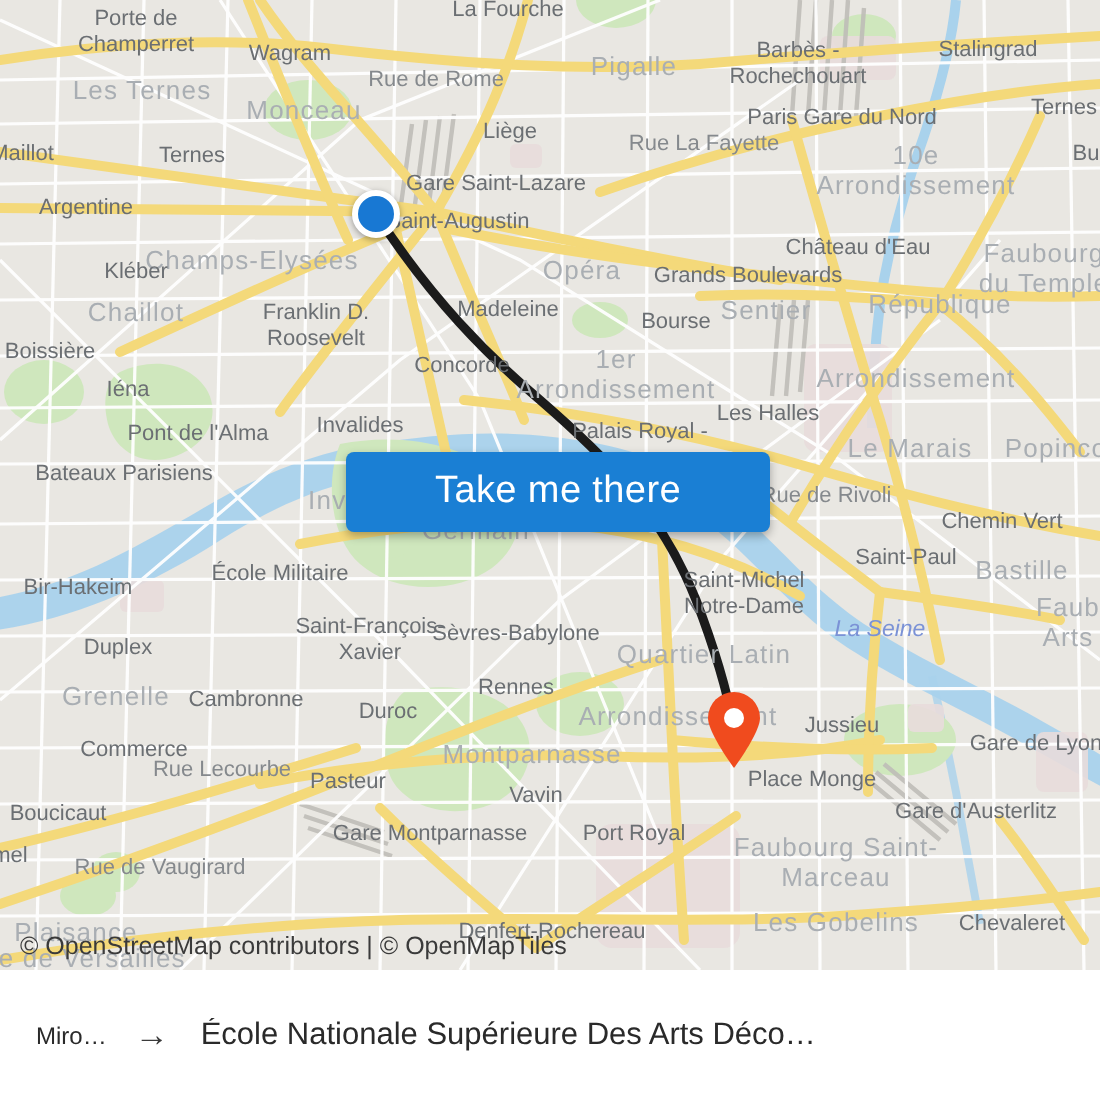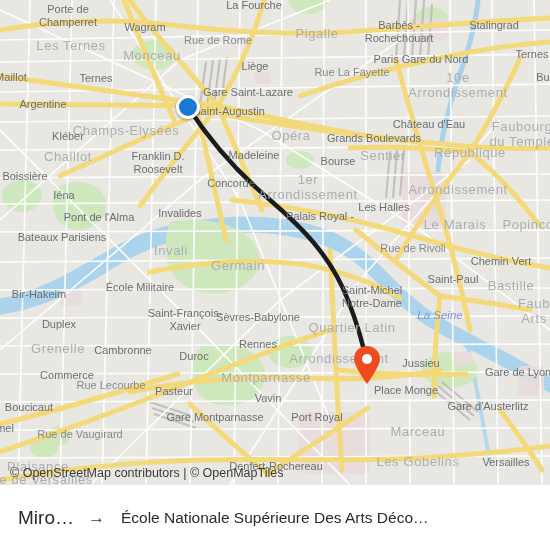--- a/index.html
+++ b/index.html
@@ -74,21 +74,21 @@
 
   
   #footer {
     position: absolute; left: 0; top: 485px;
     width: 550px; height: 65px;
     background: #ffffff;
     display: flex; align-items: center;
     padding: 0 18px;
   }
   #origin-name {
-    font-size: 19px; color: #2a2a2a;
+    font-size: 12px; color: #2a2a2a;
     max-width: 72px; overflow: hidden;
     text-overflow: ellipsis; white-space: nowrap;
   }
   #arrow-icon {
     margin: 0 16px 0 14px;
     color: #3a3a3a; font-size: 17px; line-height: 1;
   }
   #dest-name {
     font-size: 15.5px; color: #2a2a2a;
     flex: 1 1 auto;
@@ -373,39 +373,41 @@
         <div class="lbl lbl-area" style="left: 266px; top: 377px;">Montparnasse</div>
         <div class="lbl lbl-place" style="left: 406px; top: 390px;">Place Monge</div>
         <div class="lbl lbl-place" style="left: 29px; top: 407px;">Boucicaut</div>
         <div class="lbl lbl-place" style="left: 268px; top: 398px;">Vavin</div>
         <div class="lbl lbl-place" style="left: 215px; top: 417px;">Gare Montparnasse</div>
         <div class="lbl lbl-place" style="left: 317px; top: 417px;">Port Royal</div>
         <div class="lbl lbl-place" style="left: 488px; top: 406px;">Gare d'Austerlitz</div>
         <div class="lbl lbl-street" style="left: 80px; top: 434px;">Rue de Vaugirard</div>
         <div class="lbl lbl-place" style="left: 5px; top: 428px;">mel</div>
         <div class="lbl lbl-area" style="left: 418px; top: 432px; text-align: center; line-height: 1.15;">
+          <div>Faubourg Saint-</div>
           <div>Marceau</div>
         </div>
         <div class="lbl lbl-area" style="left: 38px; top: 466px;">Plaisance</div>
         <div class="lbl lbl-place" style="left: 276px; top: 466px;">Denfert-Rochereau</div>
         <div class="lbl lbl-area" style="left: 418px; top: 461px;">Les Gobelins</div>
-        <div class="lbl lbl-place" style="left: 506px; top: 462px;">Versailles</div>
+        <div class="lbl lbl-place" style="left: 506px; top: 462px;">Chevaleret</div>
         <div class="lbl lbl-area" style="left: 33px; top: 479px;">Porte de Versailles</div>
         <div class="lbl lbl-street" style="left: 218px; top: 40px;">Rue de Rome</div>
       </div>
 
     <div id="start-marker" style="left:176px; top:95px;"></div>
 
     <div id="dest-marker" style="left:353px; top:346px;">
       <svg width="28" height="38" viewBox="0 0 28 38">
         <path d="M14 38 C14 38 27 20.5 27 13 A13 13 0 1 0 1 13 C1 20.5 14 38 14 38 Z" fill="#f04b1e"></path>
         <circle cx="14" cy="13" r="5" fill="#ffffff"></circle>
       </svg>
     </div>
 
+    <button id="cta">Take me there</button>
 
     <div id="attribution">© OpenStreetMap contributors | © OpenMapTiles</div>
   </div>
 
   <div id="footer">
     <span id="origin-name">Miro…</span>
     <span id="arrow-icon">→</span>
     <span id="dest-name">École Nationale Supérieure Des Arts Déco…</span>
   </div>
 

